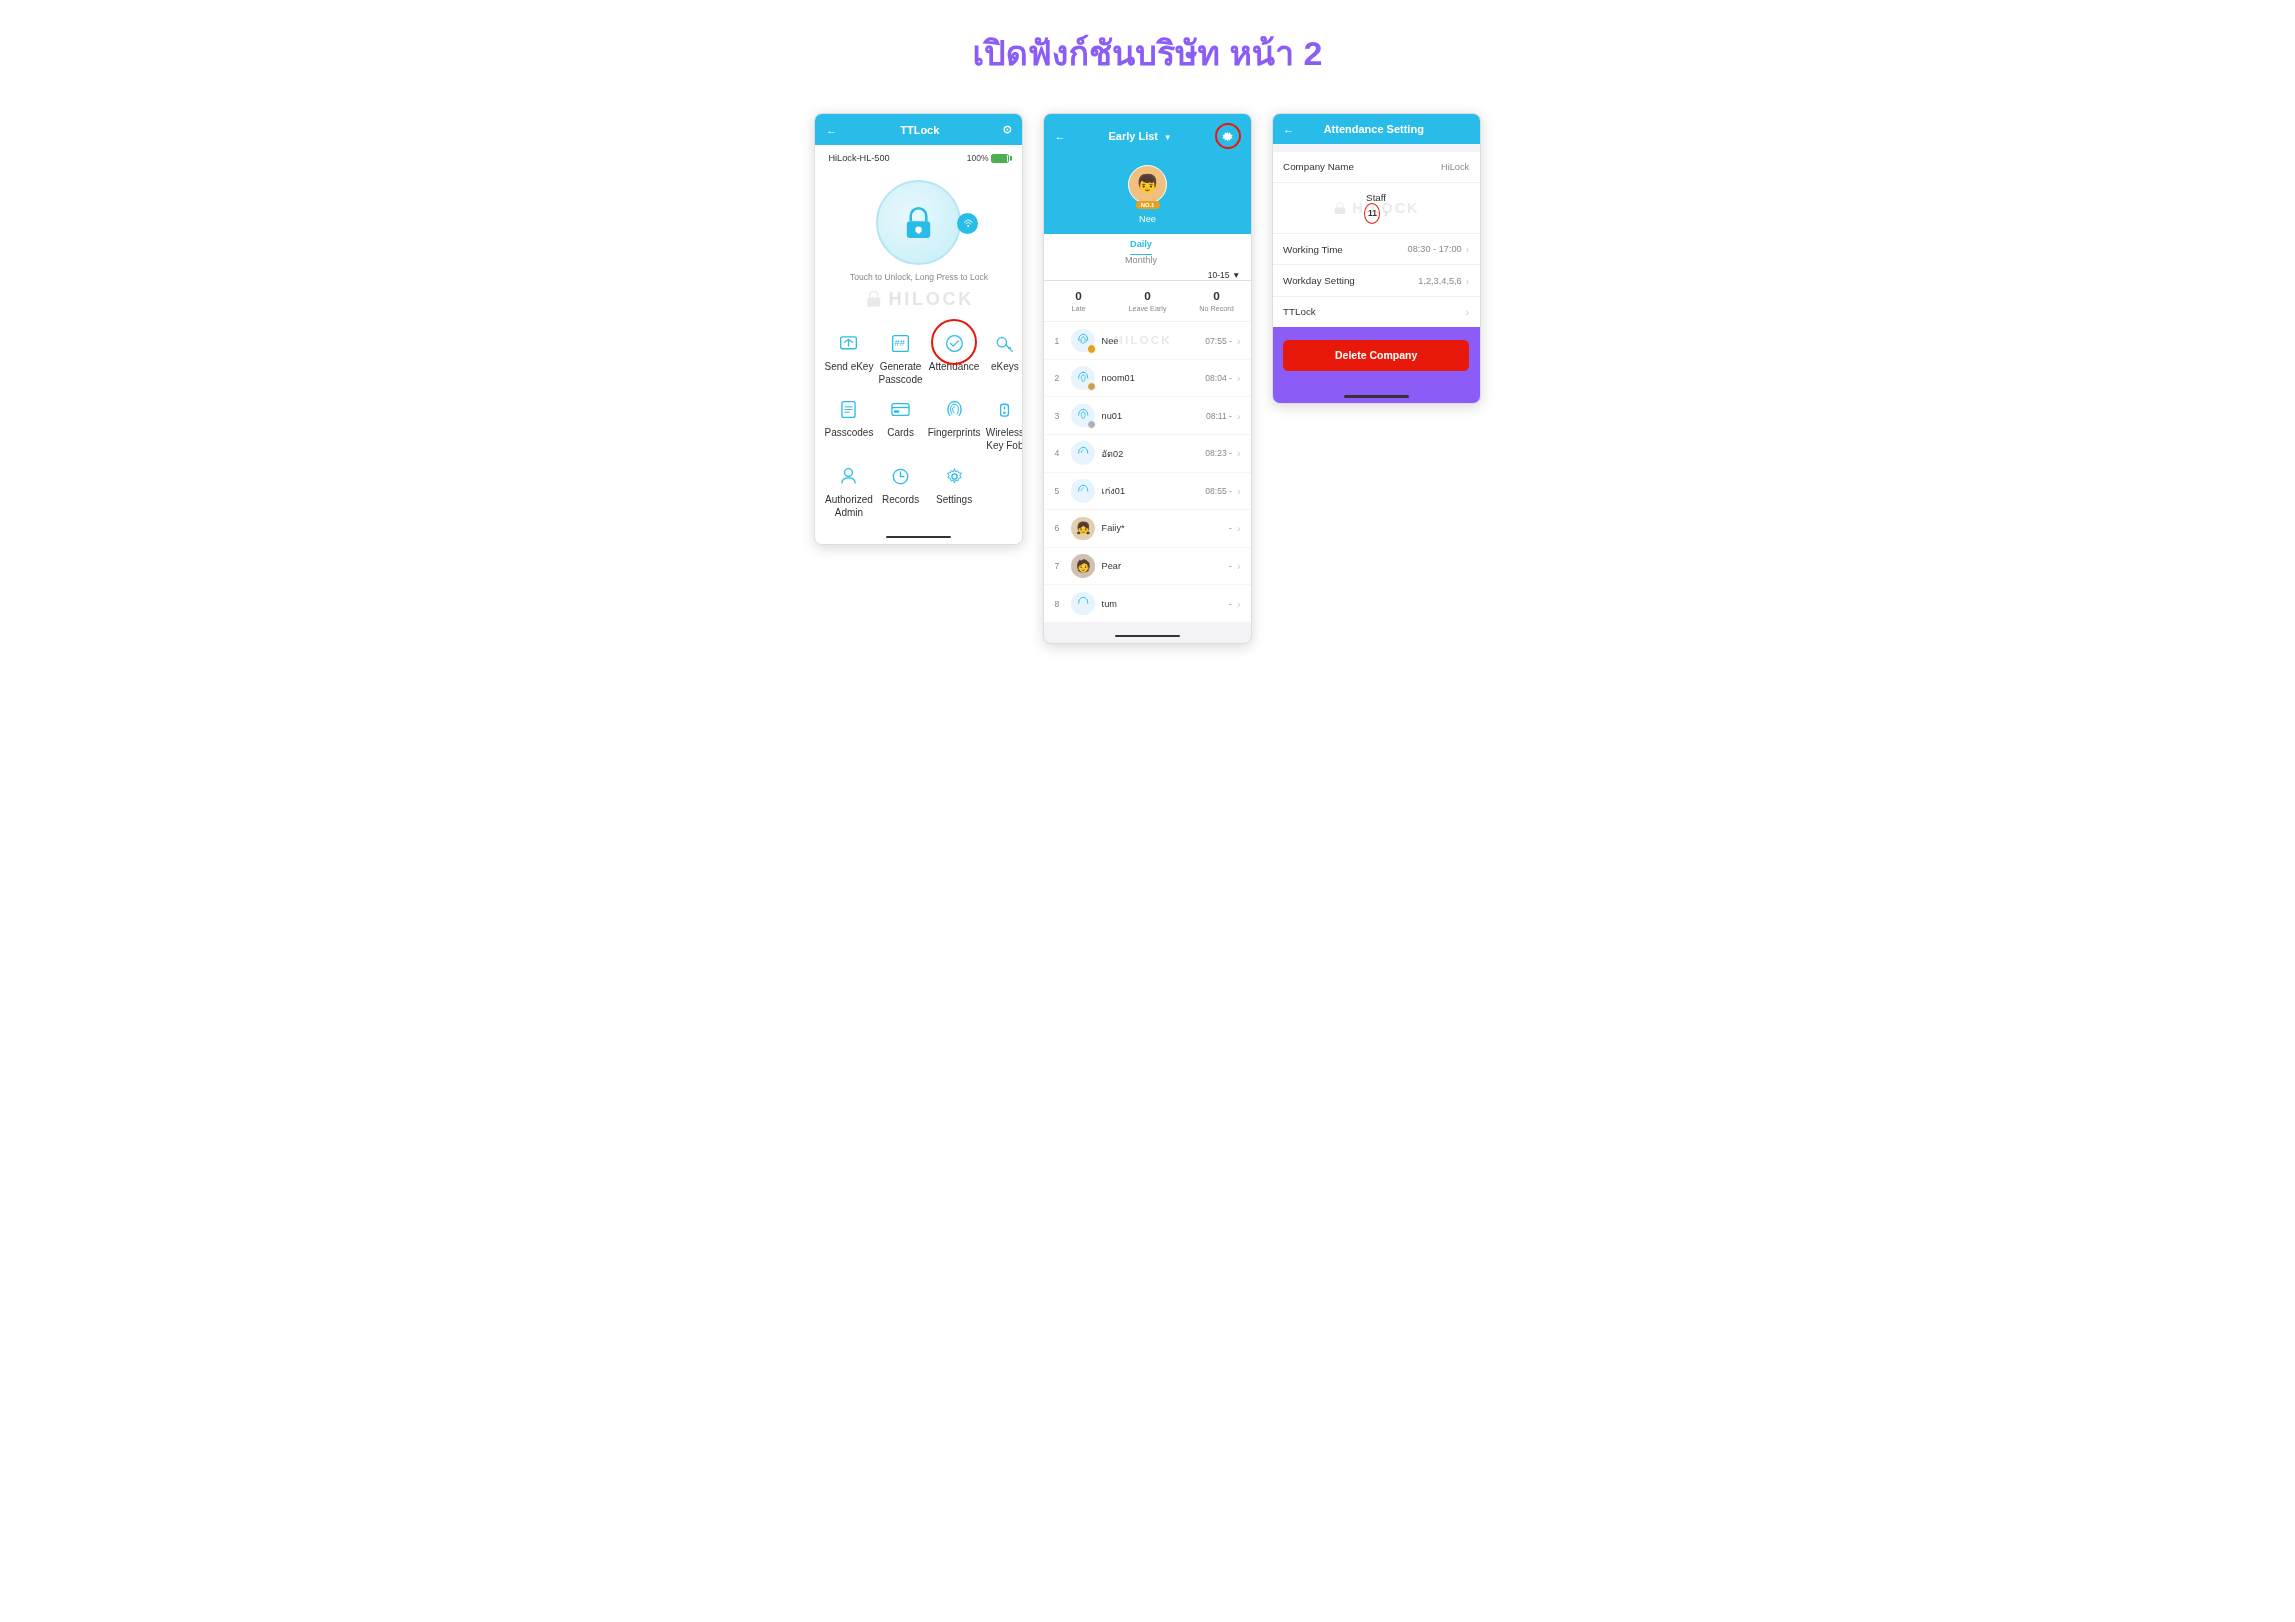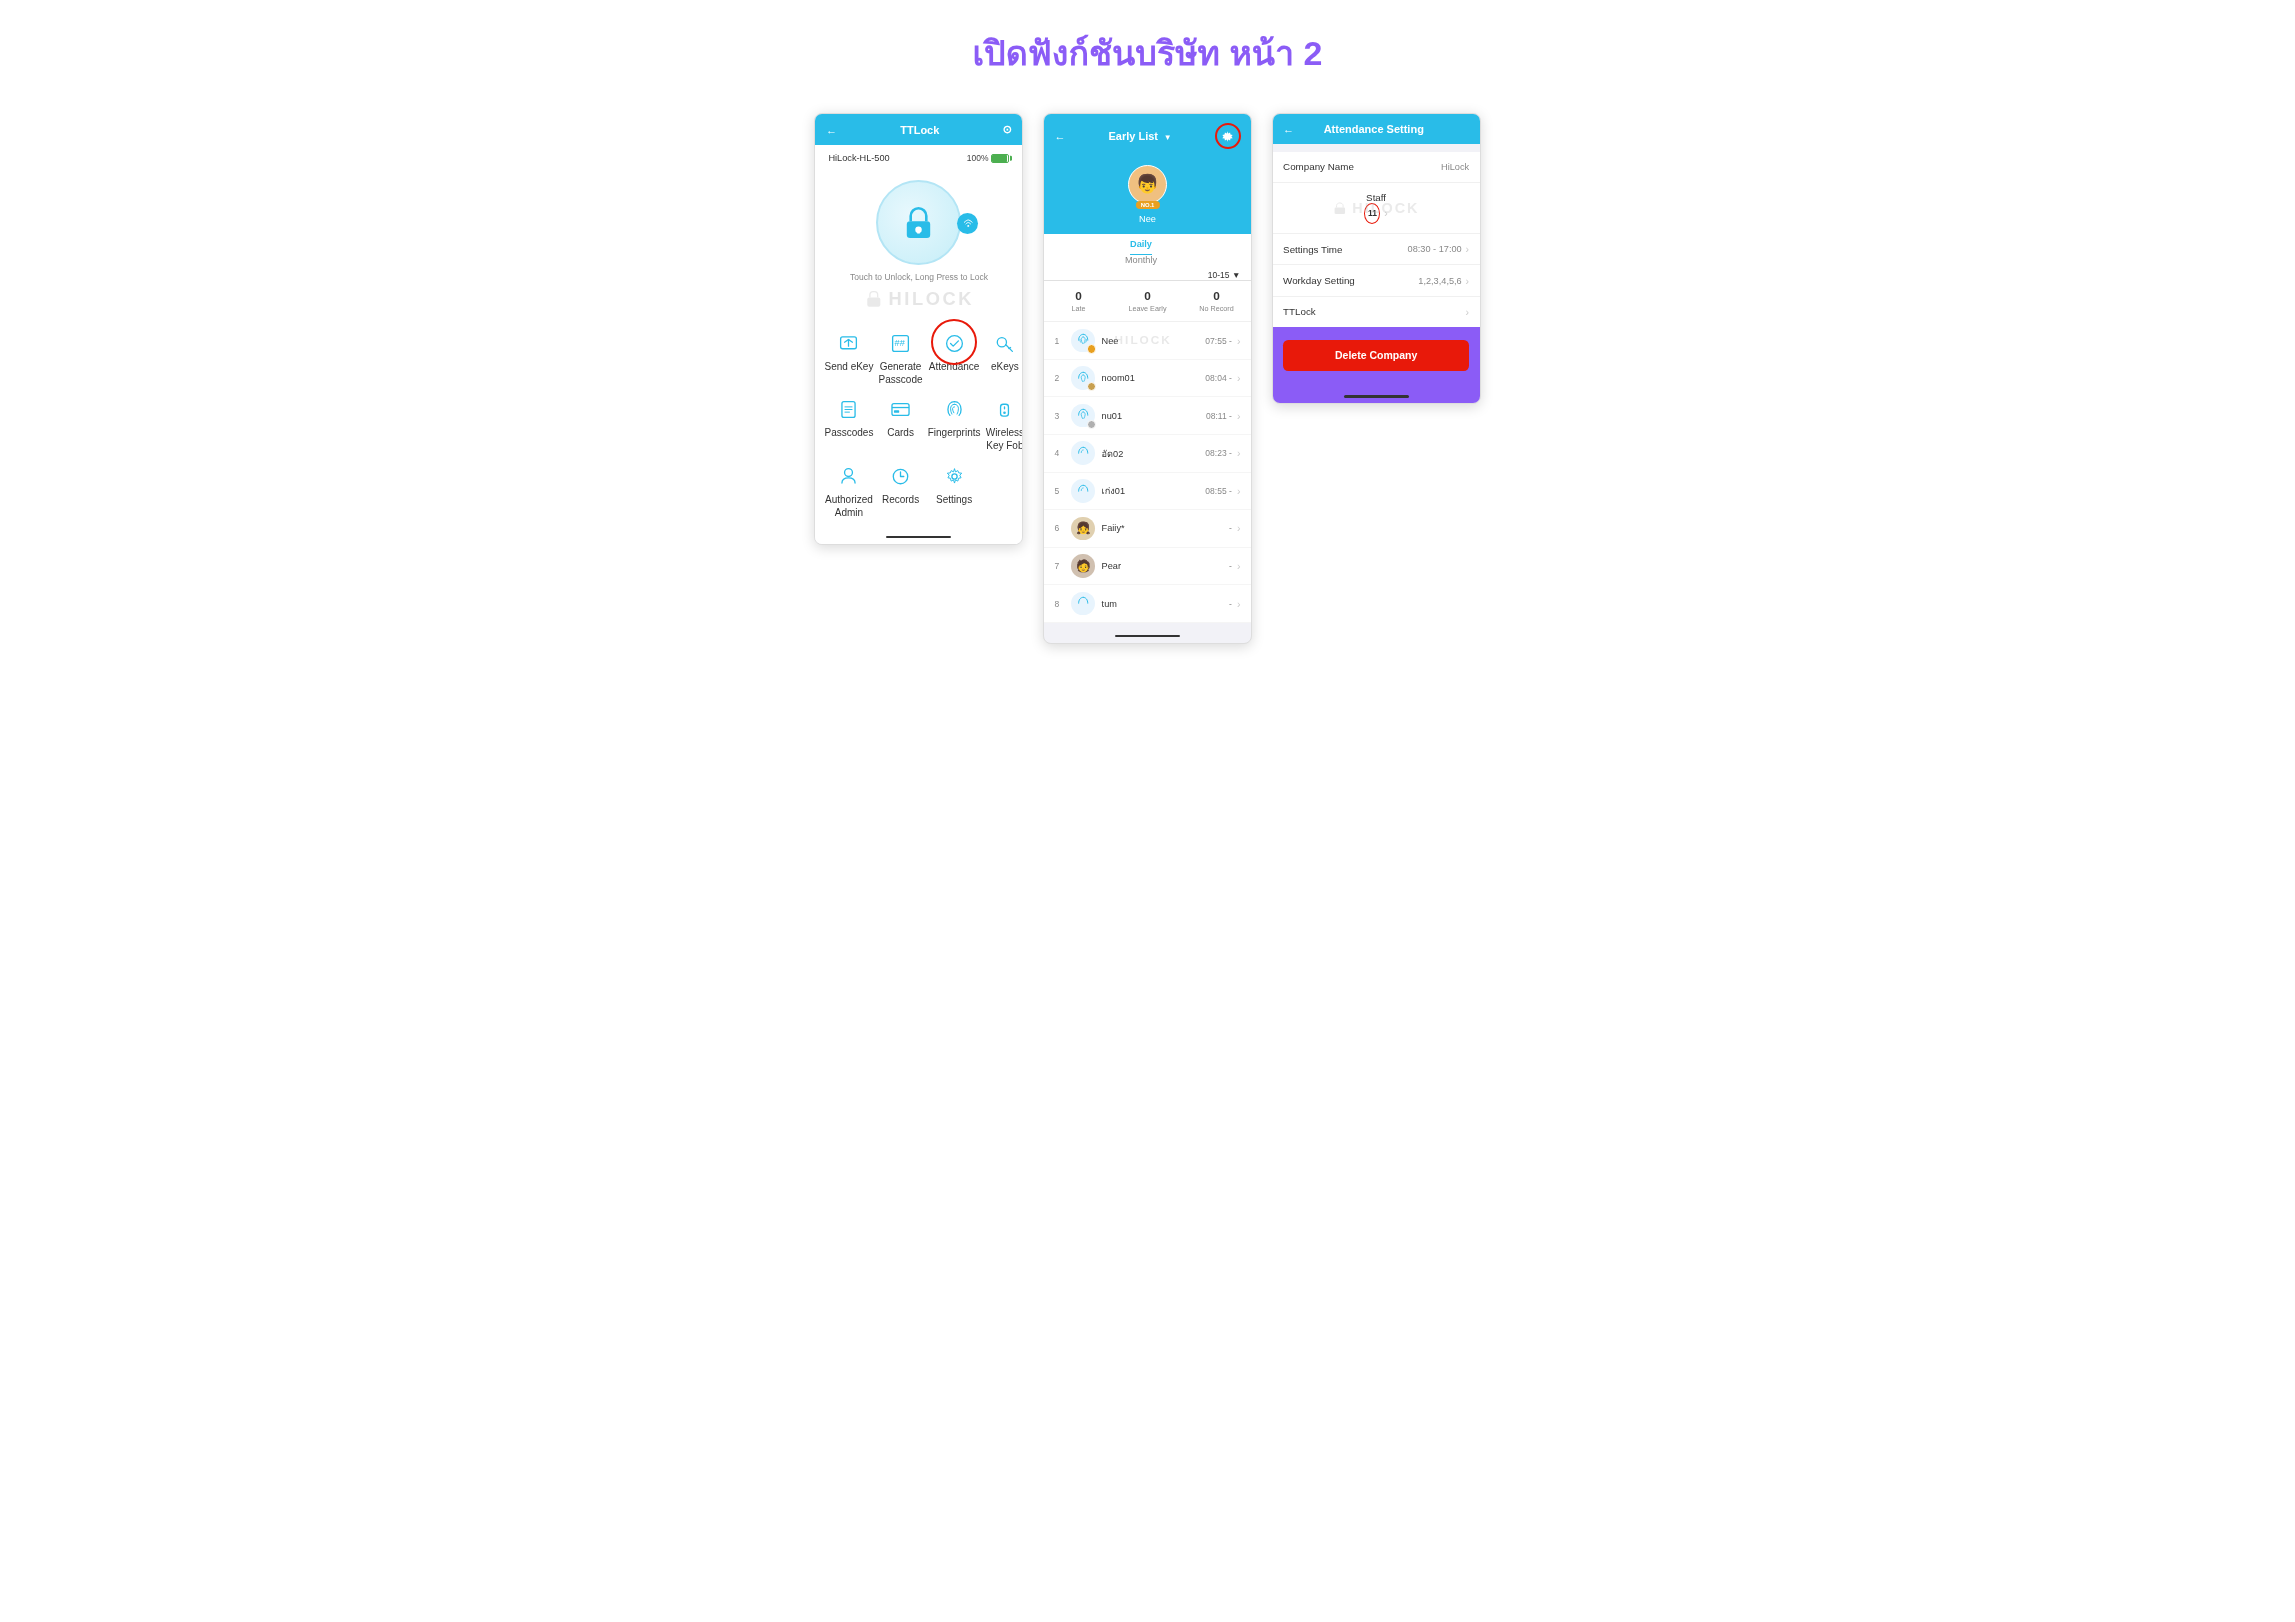--- a/index.html
+++ b/index.html
@@ -830,21 +830,21 @@
                 </svg>
               HILOCK
             </span>
             <div class="settings-value">
               <div class="staff-count-circle">11</div>
               <span class="staff-chevron">›</span>
             </div>
           </div>
 
           <div class="settings-row">
-            <span class="settings-label">Settings Time</span>
+            <span class="settings-label">Working Time</span>
             <div class="settings-value">
               <span>08:30 - 17:00</span>
               <span class="settings-arrow">›</span>
             </div>
           </div>
 
           <div class="settings-row">
             <span class="settings-label">Workday Setting</span>
             <div class="settings-value">
               <span>1,2,3,4,5,6</span>

